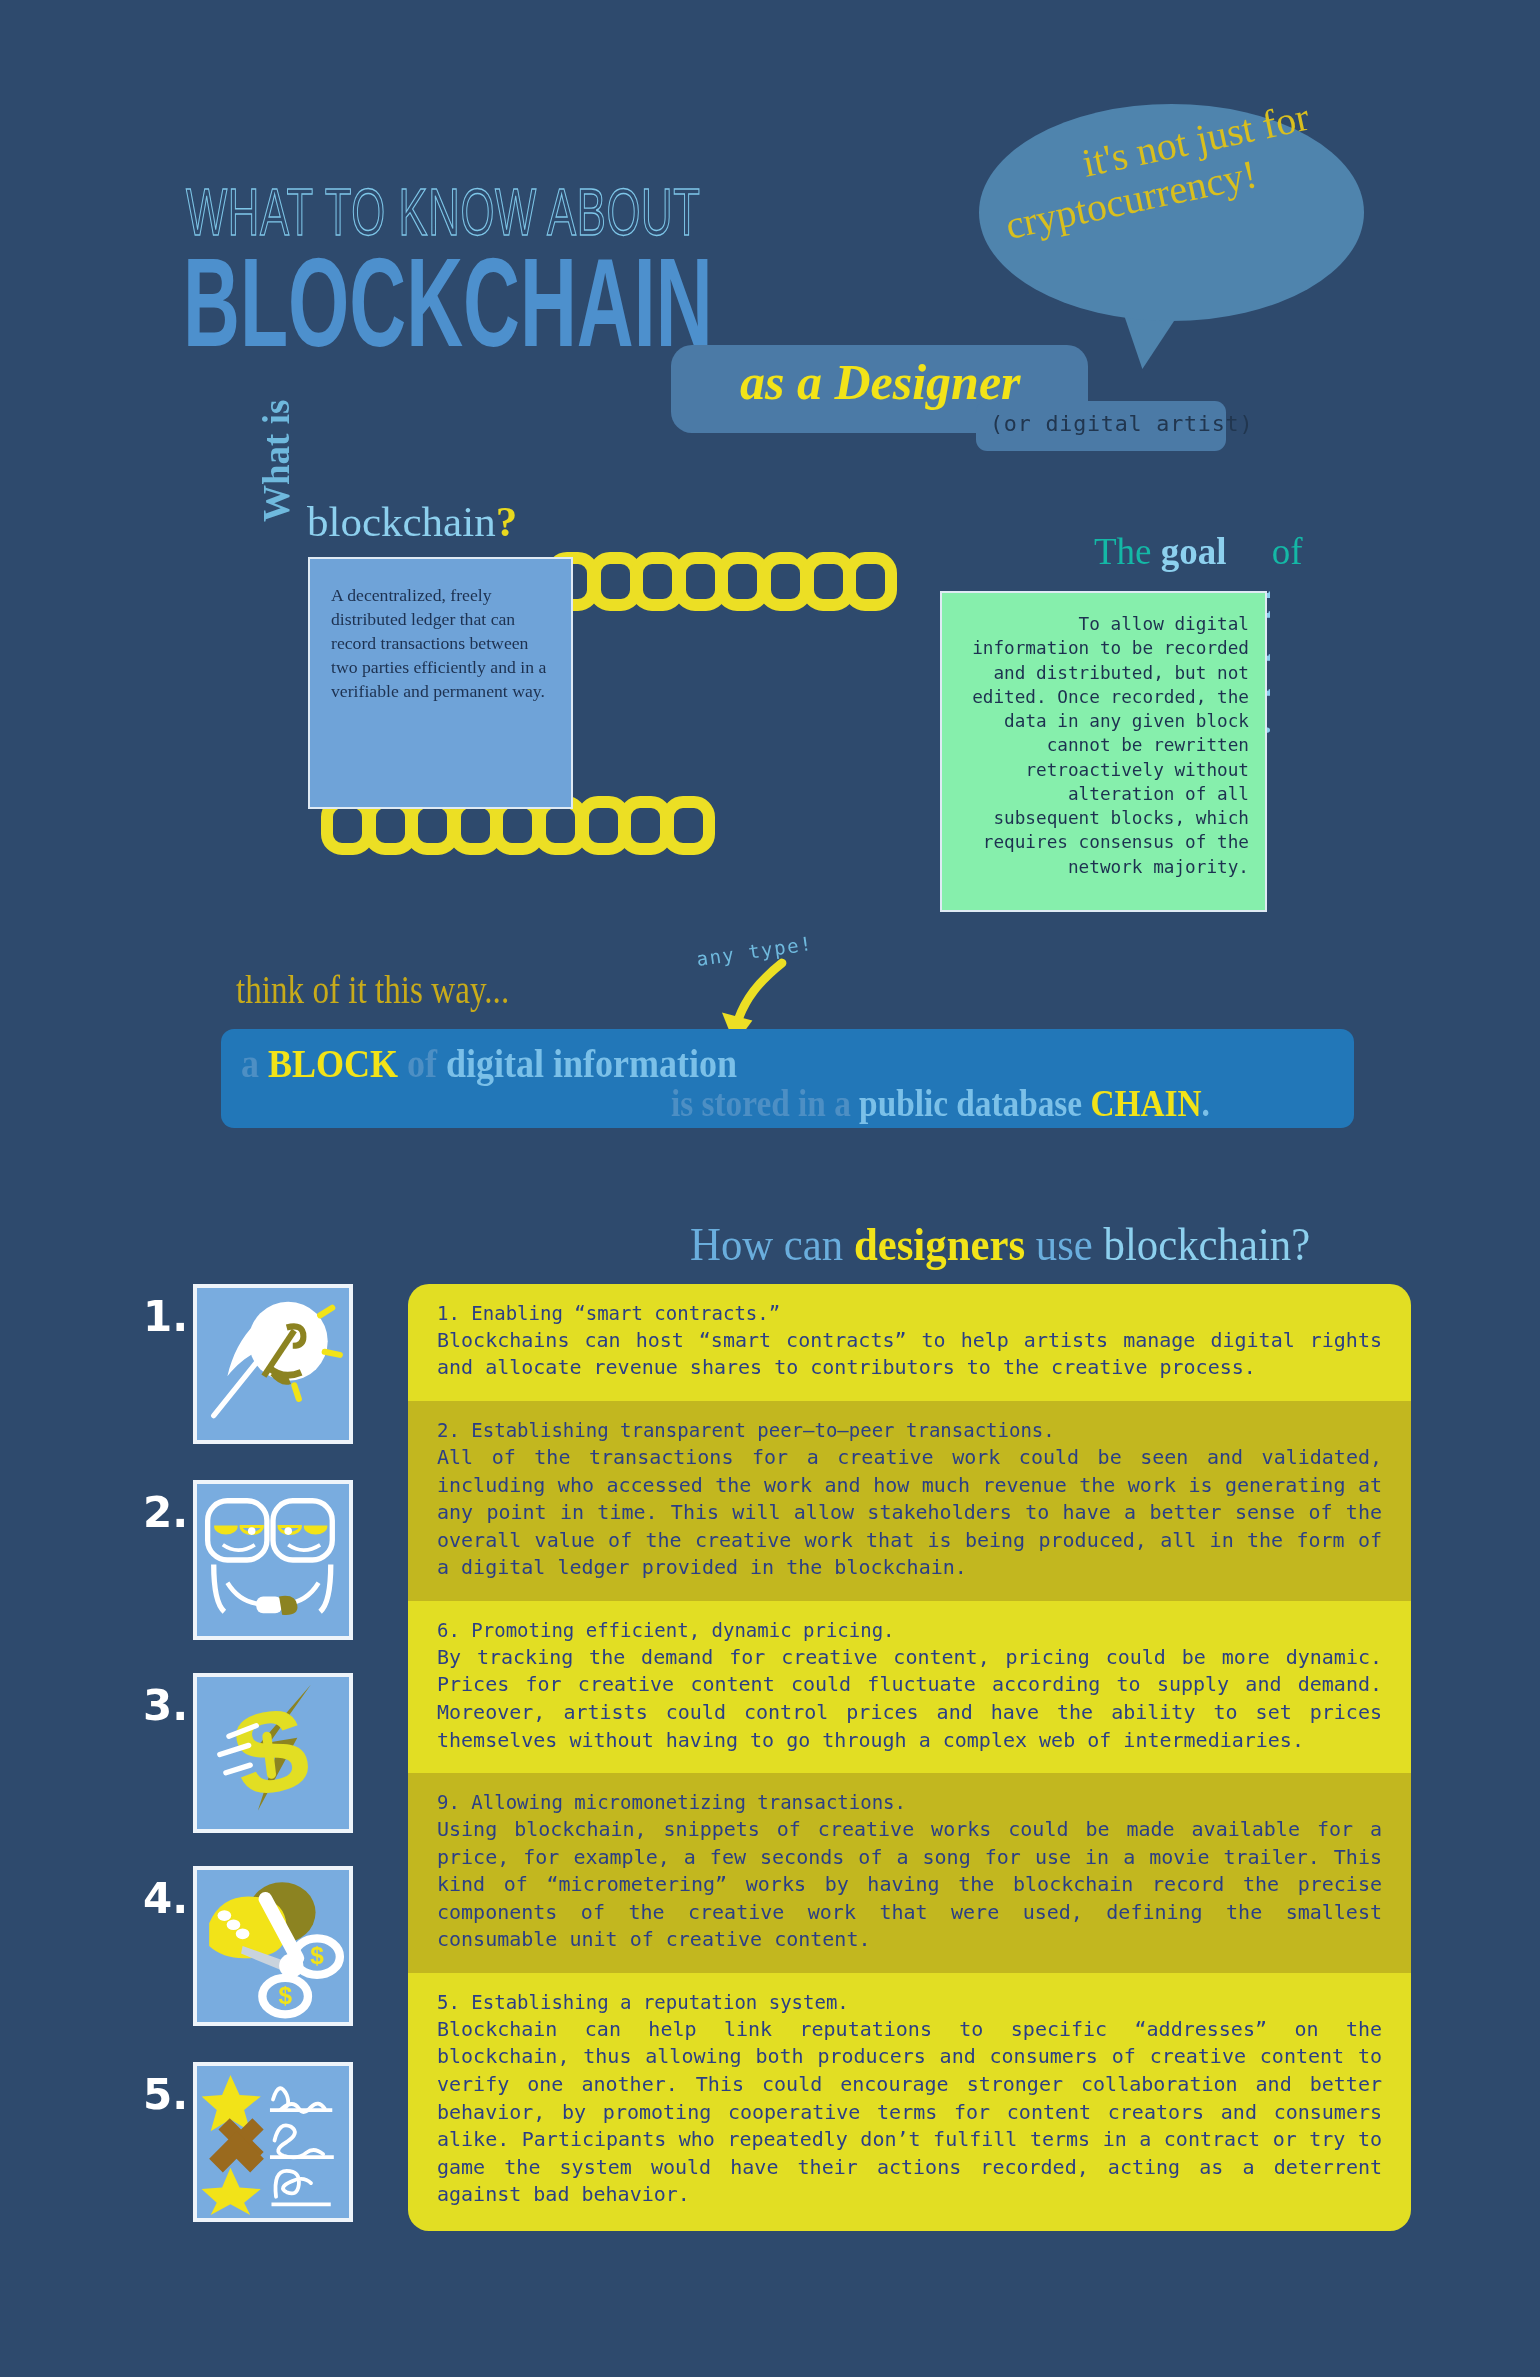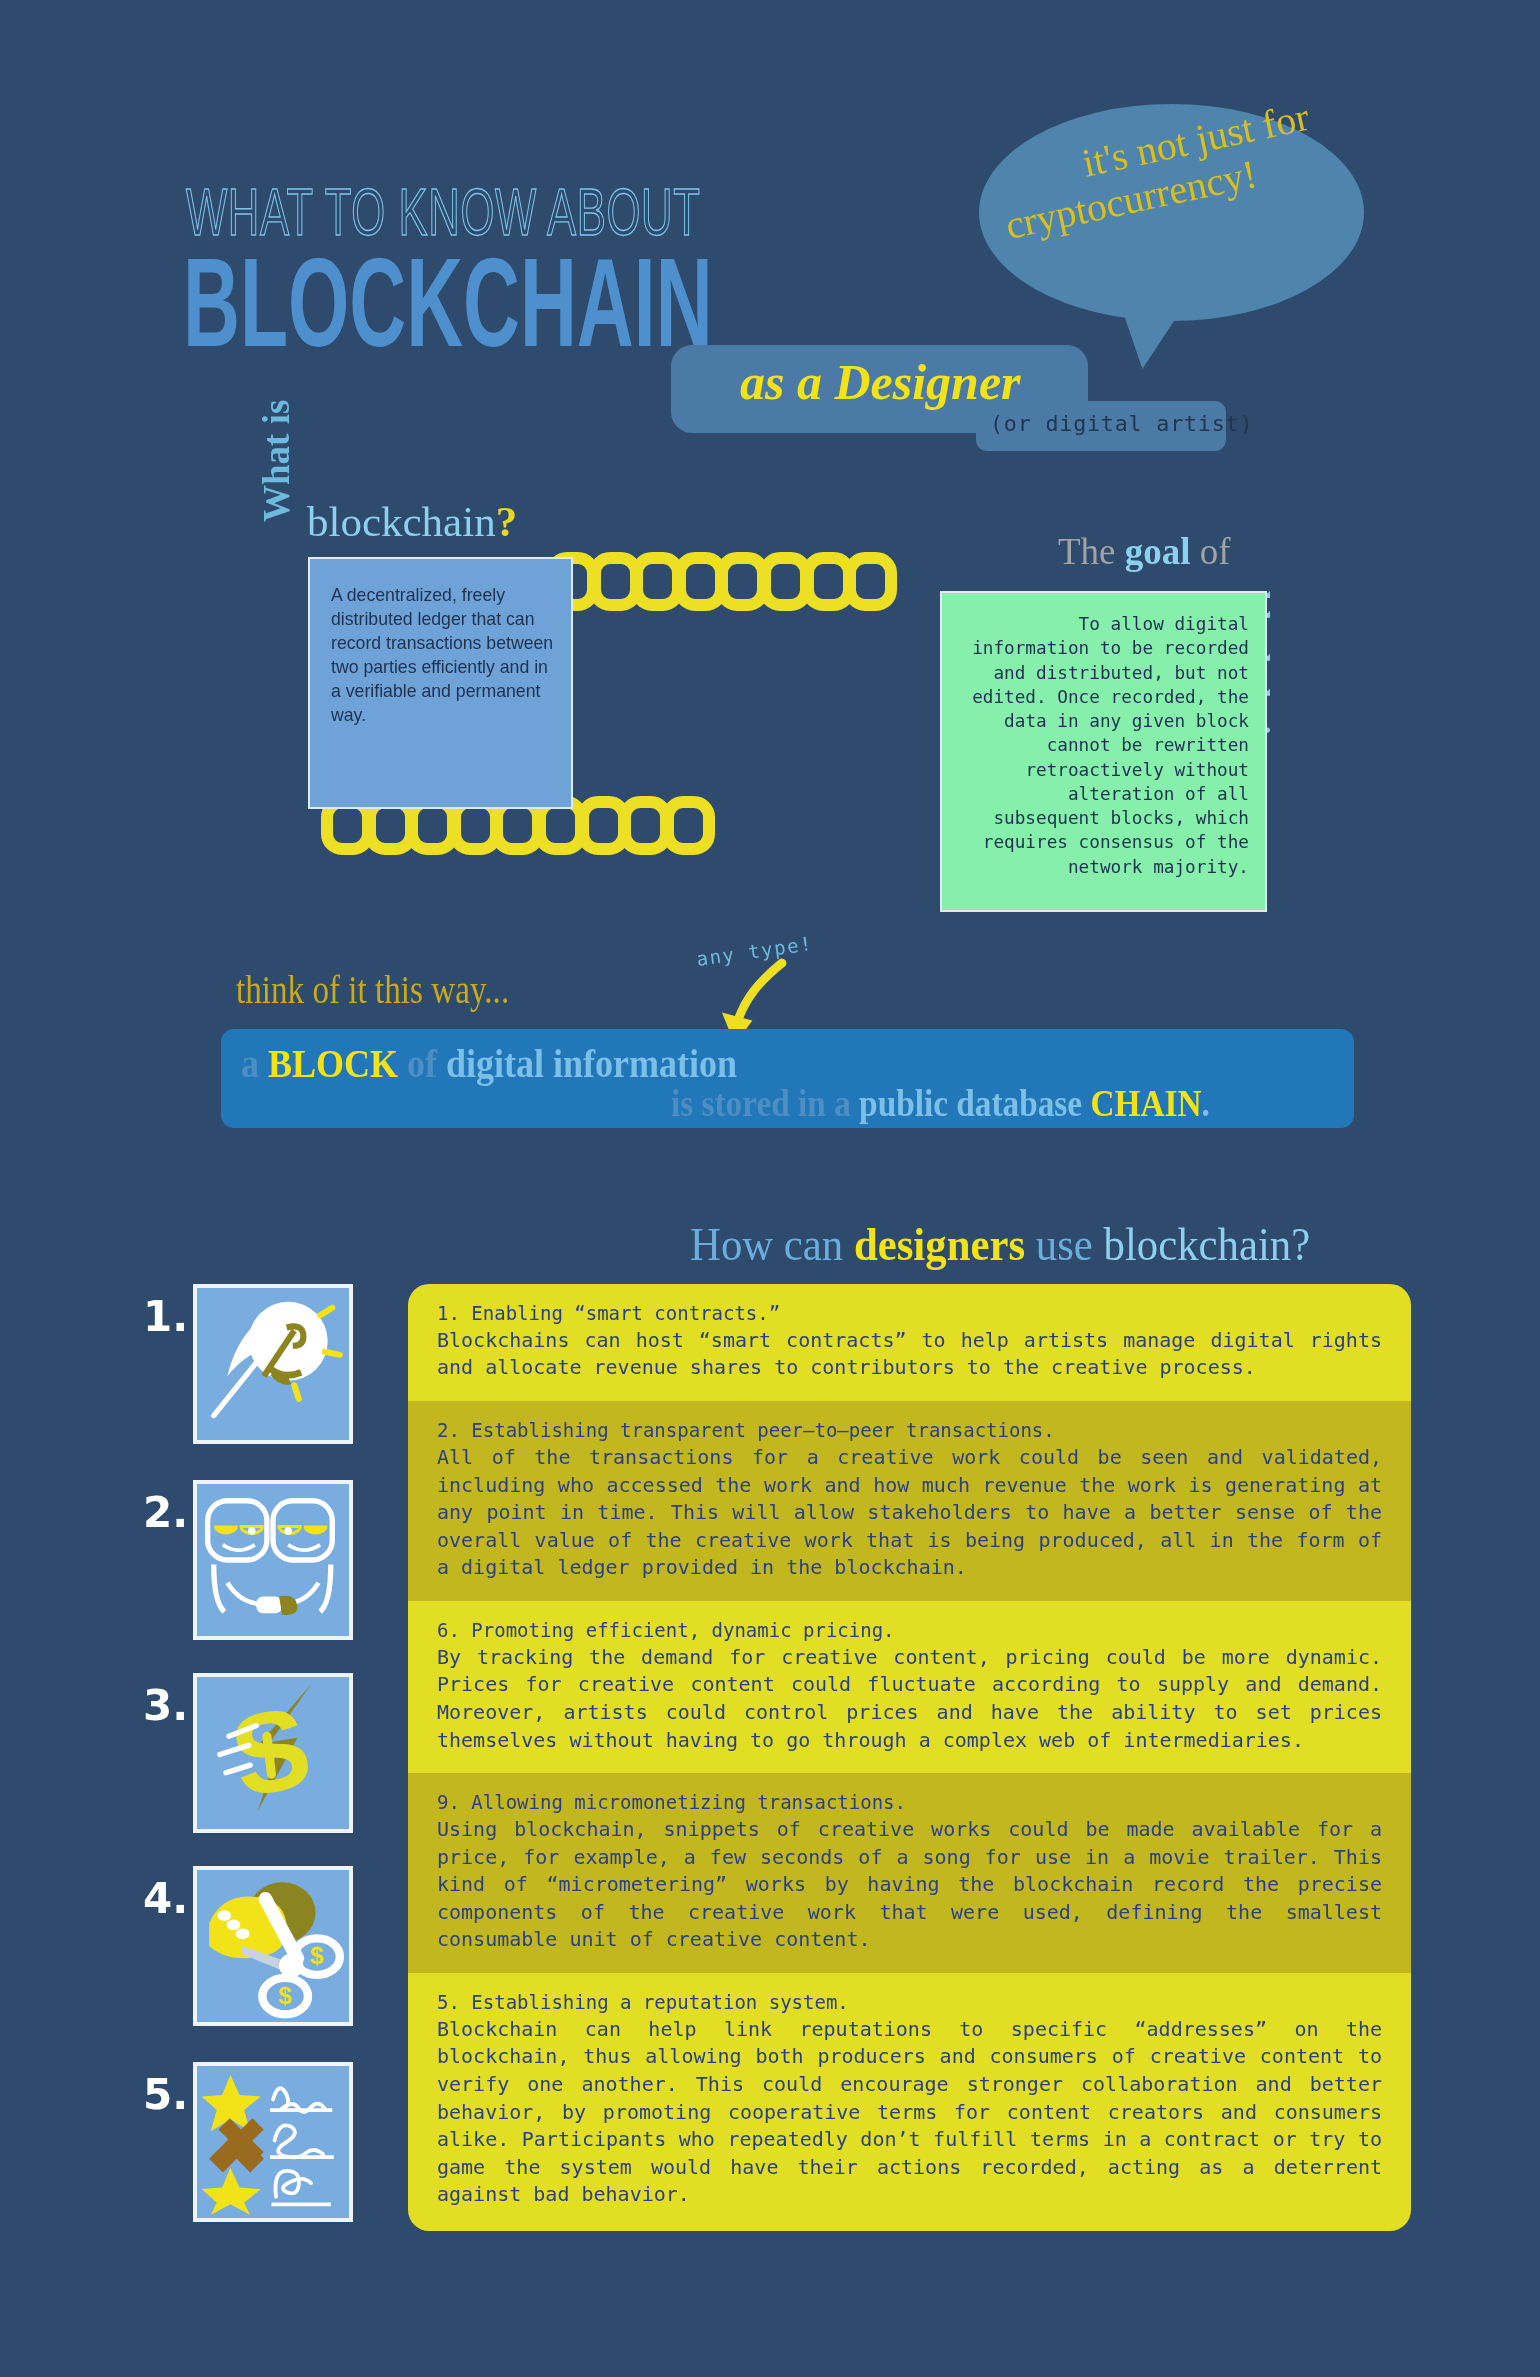--- a/index.html
+++ b/index.html
@@ -93,29 +93,29 @@
   }
   #blockchain-q .w{color:#8dd0ee;}
   #blockchain-q .y{color:#e8d81f;font-weight:bold;}
 
   #def-box{
     position:absolute;left:308px;top:557px;width:265px;height:252px;
     background:#6fa3d8;border:2.4px solid #dfeaf4;
     padding:24px 17.7px 0 21px;
   }
   #def-text{
-    font-family:Liberation Sans, sans-serif;font-size:17.7px;line-height:1.36;
+    font-family:Liberation Serif, serif;font-size:17.7px;line-height:1.36;
     color:#1d3150;
   }
 
   #goal-label{
     position:absolute;left:1058px;top:530px;
     font-family:"Liberation Serif", serif;font-size:37px;white-space:nowrap;
   }
-  #goal-label .w{color:#a3a3a3;}
+  #goal-label .w{color:#14b8a6;margin-left:36px;}
   #goal-label .b{color:#8dd0ee;font-weight:bold;}
   #goal-vert{
     position:absolute;left:1276px;top:591px;
     font-family:"Liberation Serif", serif;font-weight:bold;
     font-size:35px;color:#8dd0ee;
     transform:rotate(90deg);transform-origin:left top;white-space:nowrap;
   }
   #goal-box{
     position:absolute;left:940px;top:591px;width:327px;height:321px;
     background:#86efac;border:2.4px solid #dfeaf4;

